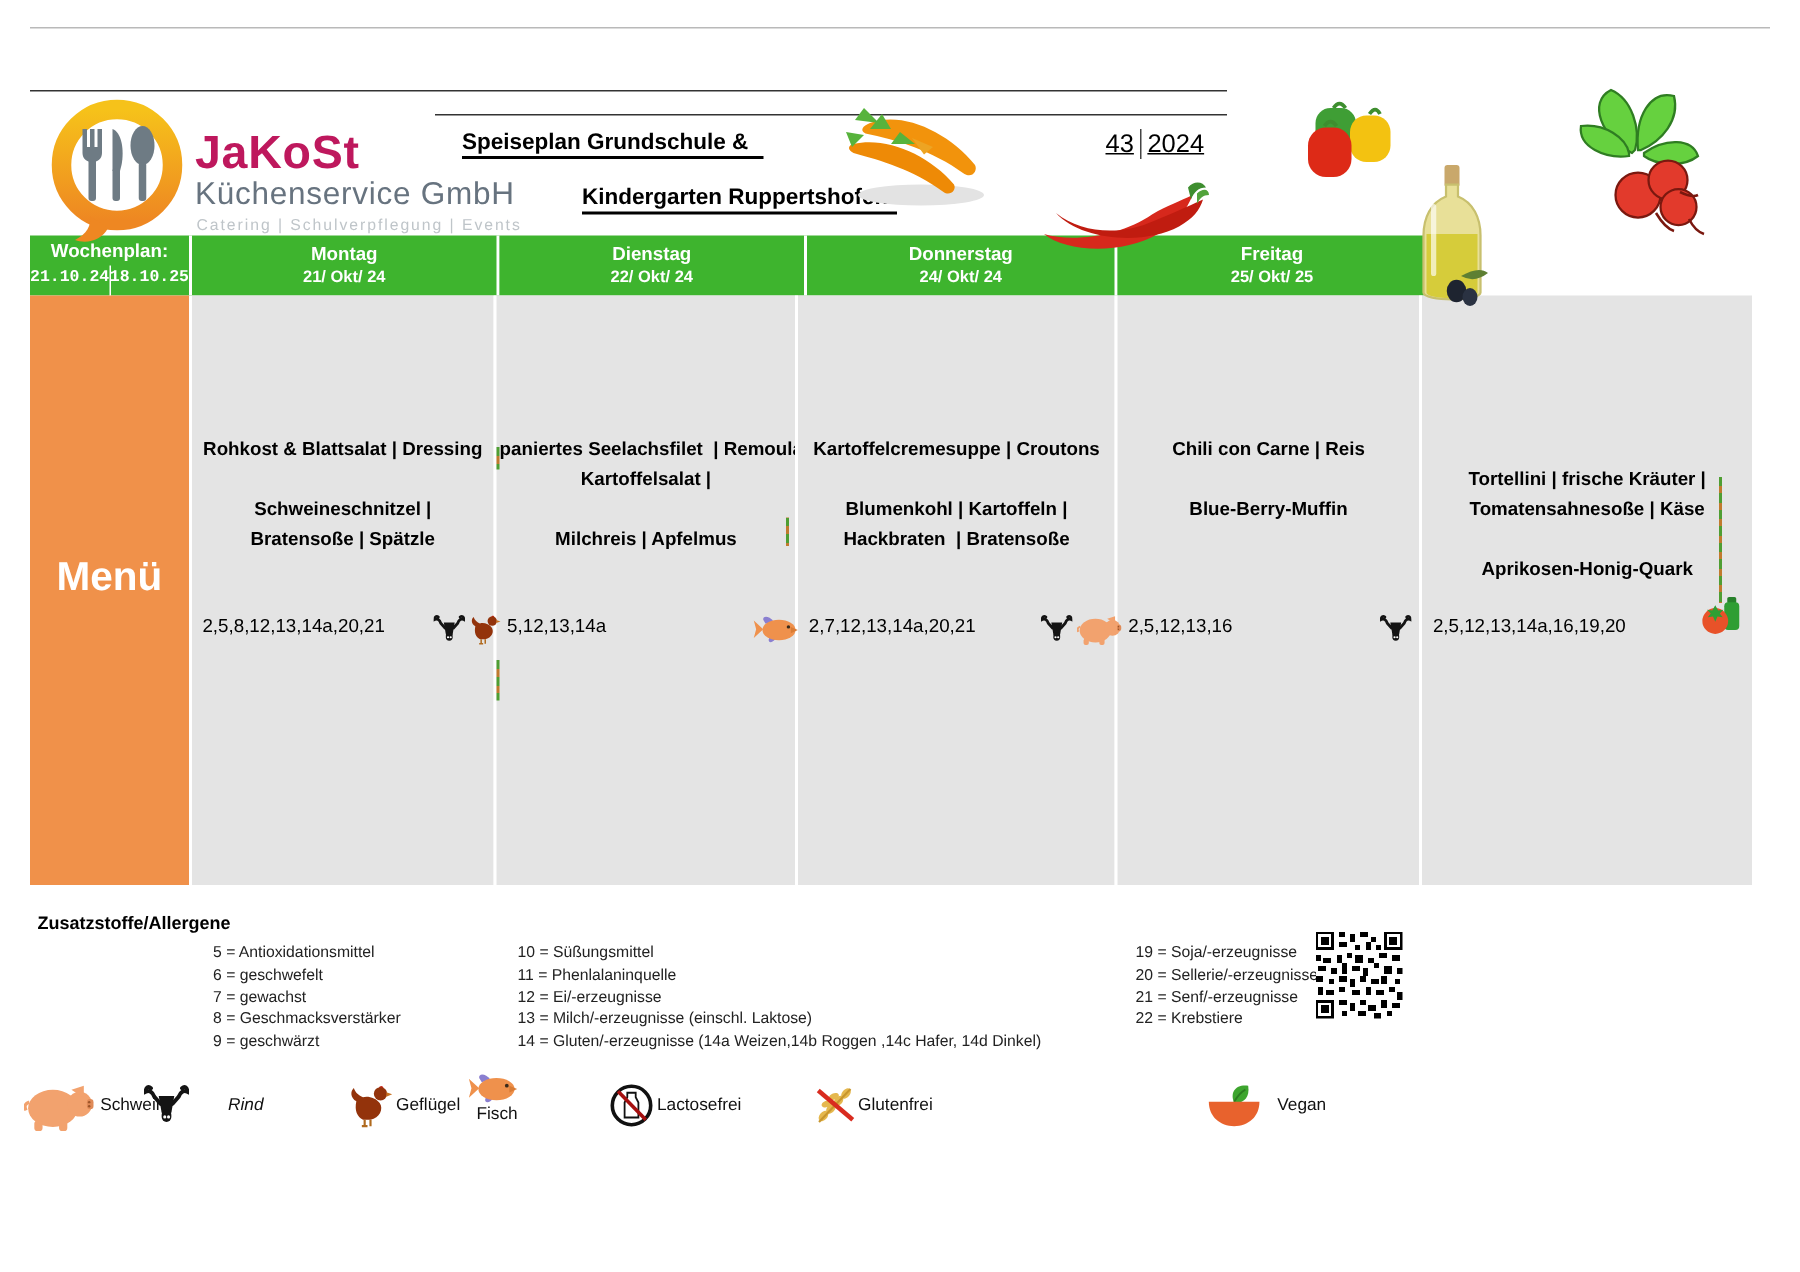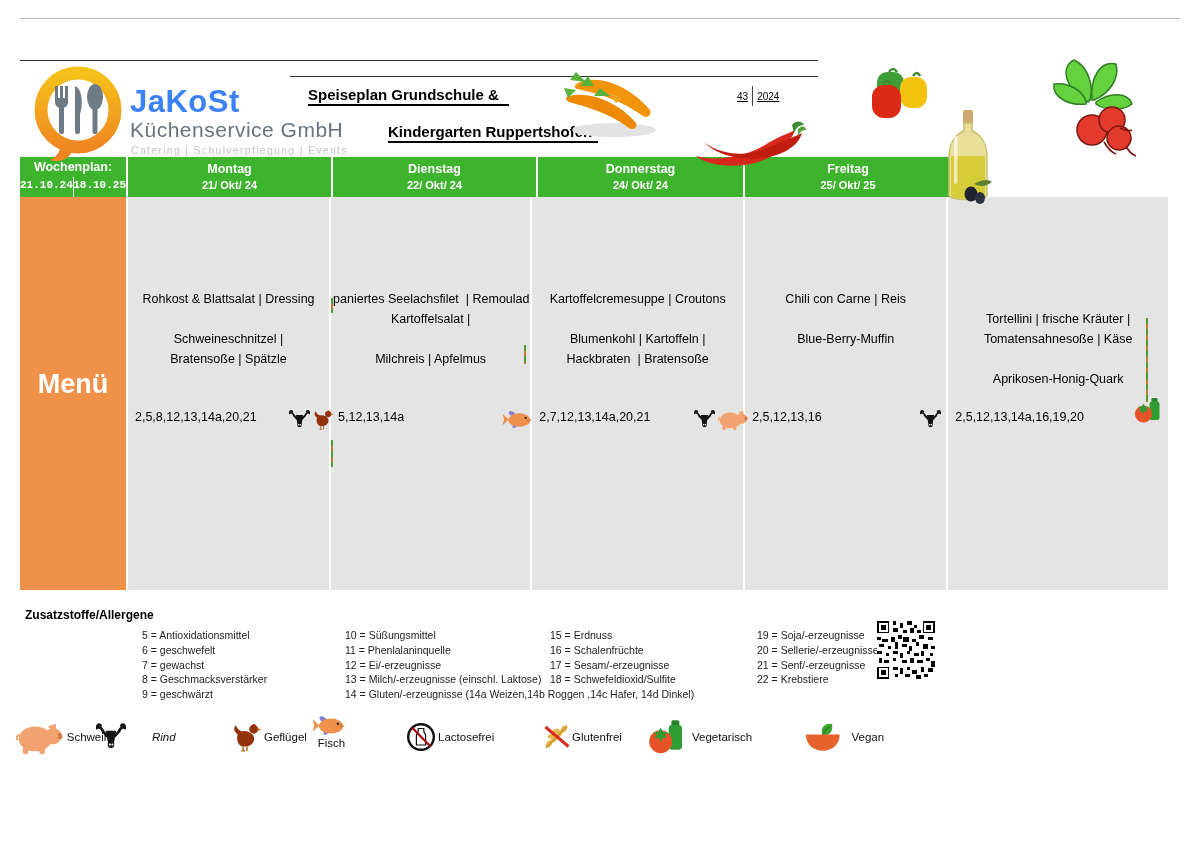--- a/index.html
+++ b/index.html
@@ -2,44 +2,44 @@
 <html><head>
 <meta charset="utf-8">
 <style>
   html,body{margin:0;padding:0;background:#fff;}
   .page{position:relative;width:1200px;height:848px;background:#fff;overflow:hidden;
         font-family:"Liberation Sans",sans-serif;color:#000;}
   .abs{position:absolute;}
   .rule{position:absolute;background:#333;height:1px;}
   .rule-top{background:#b9b9b9;}
   
-  .logo-name{position:absolute;left:130px;top:84px;font-size:31px;font-weight:bold;color:#3b82f6;letter-spacing:.5px;}
+  .logo-name{position:absolute;left:130px;top:84px;font-size:31px;font-weight:bold;color:#be185d;letter-spacing:.5px;}
   .logo-sub{position:absolute;left:130px;top:118px;font-size:21px;color:#67737f;letter-spacing:.5px;}
   .logo-tag{position:absolute;left:131px;top:144px;font-size:10.5px;color:#bfc5c9;letter-spacing:1.3px;}
   
   .title-line{position:absolute;font-size:15px;font-weight:bold;border-bottom:2px solid #000;padding:0 6px 1px 0;white-space:pre;}
-  .week{position:absolute;left:737px;top:86px;display:flex;align-items:center;font-size:10px;text-decoration:underline;}
+  .week{position:absolute;left:737px;top:86px;display:flex;align-items:flex-start;font-size:17px;text-decoration:underline;}
   .week .vr{width:1px;height:20px;background:#444;margin:0 4px;}
   
   .green-row{position:absolute;left:20px;top:157px;width:1148px;height:40px;display:flex;}
   .g-cell{background:#3eb42e;color:#fff;text-align:center;box-sizing:border-box;border-right:2px solid #fff;
           display:flex;flex-direction:column;justify-content:center;gap:3px;}
   .g-cell:last-child{border-right:none;}
   .g-name{font-size:12.5px;font-weight:bold;line-height:13px;}
   .g-date{font-size:11px;font-weight:bold;line-height:12px;}
   .wp-dates{display:flex;align-items:center;justify-content:center;font-family:Liberation Mono, monospace;}
   .wp-dates .d{font-size:11px;font-weight:bold;flex:1;}
   .wp-dates .vr{width:2px;height:22px;background:#fff;margin-bottom:-6px;}
   
   .body-grid{position:absolute;left:20px;top:197px;width:1148px;height:393px;display:flex;}
   .menu-cell{width:108px;background:#f0914a;display:flex;align-items:center;justify-content:center;}
   .menu-cell span{color:#fff;font-size:27px;font-weight:bold;margin-top:-18px;}
   .day-col{position:relative;background:#e4e4e4;box-sizing:border-box;border-left:2px solid #fff;}
   .meals{position:absolute;top:92px;left:2px;right:2px;text-align:center;}
-  .meal-line{font-size:12.5px;font-weight:normal;line-height:20px;white-space:pre;}
+  .meal-line{font-size:12.5px;font-weight:bold;line-height:20px;white-space:pre;}
   .allergens{position:absolute;top:213px;left:7px;font-size:12.5px;white-space:nowrap;}
   .day-icons{position:absolute;top:212px;right:-5px;display:flex;align-items:center;gap:3px;z-index:3;}
   .day-icons span{display:inline-flex;}
   .day-icons svg{height:21px;width:auto;}
   .day-icons span[data-icon-key="vegetarian-icon"] svg{height:27px;}
   .col-thu .day-icons{right:5px;}
   .col-fri .day-icons{top:200px;right:7px;}
   
   .accent{position:absolute;width:2px;background:repeating-linear-gradient(#4f9e33 0 6px,#c07a2e 6px 11px);z-index:4;}
   
@@ -317,26 +317,20 @@
       <div>7 = gewachst</div>
       <div>8 = Geschmacksverstärker</div>
       <div>9 = geschwärzt</div>
     </div>
   <div class="legend-col" style="left:345px;">
       <div>10 = Süßungsmittel</div>
       <div>11 = Phenlalaninquelle</div>
       <div>12 = Ei/-erzeugnisse</div>
       <div>13 = Milch/-erzeugnisse (einschl. Laktose)</div>
       <div>14 = Gluten/-erzeugnisse (14a Weizen,14b Roggen ,14c Hafer, 14d Dinkel)</div>
-    </div>
-  <div class="legend-col" style="left:550px;">
-      <div>15 = Erdnuss</div>
-      <div>16 = Schalenfrüchte</div>
-      <div>17 = Sesam/-erzeugnisse</div>
-      <div>18 = Schwefeldioxid/Sulfite</div>
     </div>
   <div class="legend-col" style="left:757px;">
       <div>19 = Soja/-erzeugnisse</div>
       <div>20 = Sellerie/-erzeugnisse</div>
       <div>21 = Senf/-erzeugnisse</div>
       <div>22 = Krebstiere</div>
     </div>
 
   <svg class="qr" width="58" height="58" viewBox="0 0 33 33" shape-rendering="crispEdges">
     <rect width="33" height="33" fill="#fff"></rect>
@@ -479,31 +473,20 @@
             <ellipse cx="7" cy="22" rx="2.6" ry="4" transform="rotate(40 7 22)"></ellipse>
             <ellipse cx="14" cy="9" rx="2.2" ry="3.4" transform="rotate(70 14 9)"></ellipse>
             <ellipse cx="9" cy="14" rx="2.2" ry="3.4" transform="rotate(70 9 14)"></ellipse>
           </g>
           <path d="M25 4 L4 26" stroke="#c8962e" stroke-width="1.4"></path>
           <line x1="3.5" y1="5" x2="26.5" y2="24.5" stroke="#d92b1f" stroke-width="3"></line>
         </svg>
       </span>
     <span class="ll-label" style="margin-left:0;">Glutenfrei</span>
   </div>
-  <div class="ll-item" style="left:648px;">
-    <span class="ico" data-icon-key="vegetarian-icon">
-        <svg viewBox="0 0 27 27">
-          <rect x="17.5" y="1" width="6" height="4.5" rx="1.2" fill="#27812b"></rect>
-          <rect x="15.5" y="4.5" width="10" height="18.5" rx="2.6" fill="#2f9e33"></rect>
-          <circle cx="9.5" cy="17" r="8.6" fill="#e85229"></circle>
-          <path d="M9.5 6.5 L11.5 10 L15 9.5 L12.5 12 L14.5 14.5 L11 14 L9.5 17.5 L8 14 L4.5 14.5 L6.5 12 L4 9.5 L7.5 10 Z" fill="#2f9e33"></path>
-        </svg>
-      </span>
-    <span class="ll-label" style="margin-left:8px;">Vegetarisch</span>
-  </div>
   <div class="ll-item" style="left:804px;">
     <span class="ico" data-icon-key="vegan-icon">
         <svg viewBox="0 0 30 24">
           <path d="M15 10.5 C12.5 5 16 0.5 22.5 1.5 C23.5 8 20 11 15 10.5 Z" fill="#3da52e"></path>
           <path d="M15 10 Q18 5 21 3.5" stroke="#2b7d20" stroke-width="1" fill="none"></path>
           <path d="M1.5 10 H28.5 C28.5 18 22.5 23 15 23 C7.5 23 1.5 18 1.5 10 Z" fill="#e8622d"></path>
         </svg>
       </span>
     <span class="ll-label" style="margin-left:10px;">Vegan</span>
   </div>

